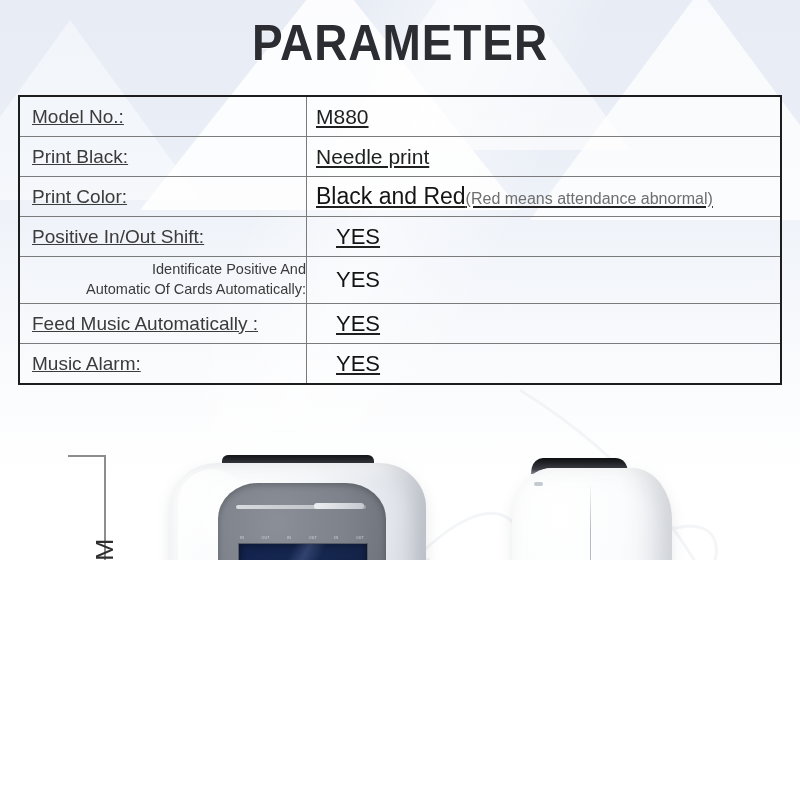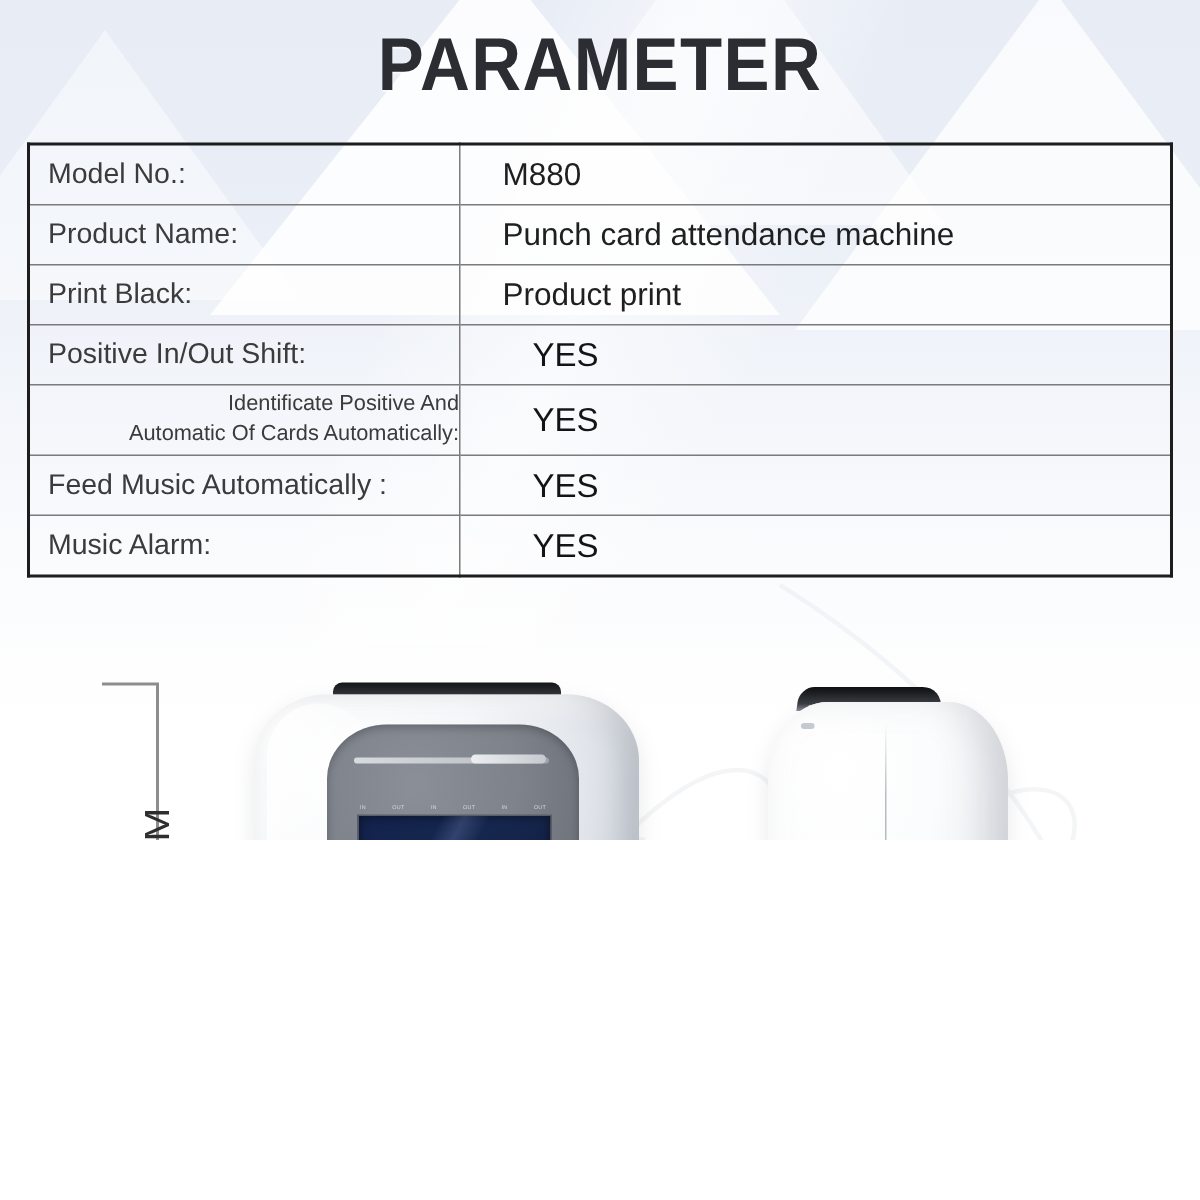--- a/index.html
+++ b/index.html
@@ -51,23 +51,23 @@
     color:#343434;
   }
   .spec-table tr td.lbl{
     width:274px;
     font-size:19px;
     color:#3b3b3b;
   }
   .spec-table tr td.val{
     font-size:21px;
     color:#1f1f1f;
-    padding-left:28px;
-  }
-  .row-h td{height:39px;}
+    padding-left:9px;
+  }
+  .row-h td{height:39px;text-decoration:underline;}
   .row-tall td{height:46px;}
   .lbl-small{font-size:14.5px;line-height:1.35;color:#3b3b3b;text-align:right;}
   .val-big{font-size:23px;color:#141414;}
   .val-note{font-size:16px;color:#6e6e6e;}
   .val-yes{font-size:22px;color:#141414;margin-left:20px;}
 
   
   .figures{position:absolute;left:0;top:430px;width:800px;height:370px;}
 
   
@@ -212,26 +212,26 @@
 
   <div class="title">PARAMETER</div>
 
   <table class="spec-table">
     <tbody>
       <tr class="row-h">
         <td class="lbl">Model No.:</td>
         <td class="val">M880</td>
       </tr>
       <tr class="row-h">
-        <td class="lbl">Product Name:</td>
-        <td class="val">Punch card attendance machine</td>
-      </tr>
-      <tr class="row-h">
         <td class="lbl">Print Black:</td>
-        <td class="val">Product print</td>
+        <td class="val">Needle print</td>
+      </tr>
+      <tr class="row-h">
+        <td class="lbl">Print Color:</td>
+        <td class="val"><span class="val-big">Black and Red</span><span class="val-note">(Red means attendance abnormal)</span></td>
       </tr>
       <tr class="row-h">
         <td class="lbl">Positive In/Out Shift:</td>
         <td class="val"><span class="val-yes">YES</span></td>
       </tr>
       <tr class="row-tall">
         <td class="lbl">
           <div class="lbl-small">Identificate Positive And</div>
           <div class="lbl-small">Automatic Of Cards Automatically:</div>
         </td>

